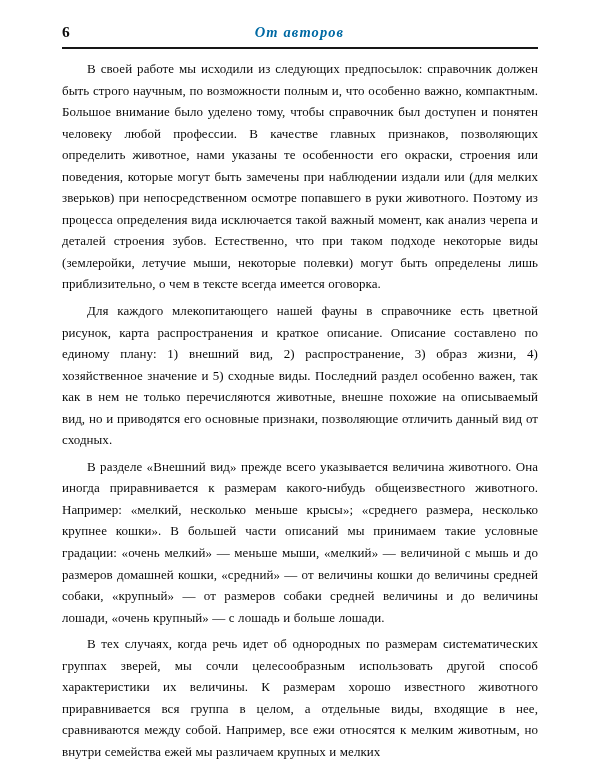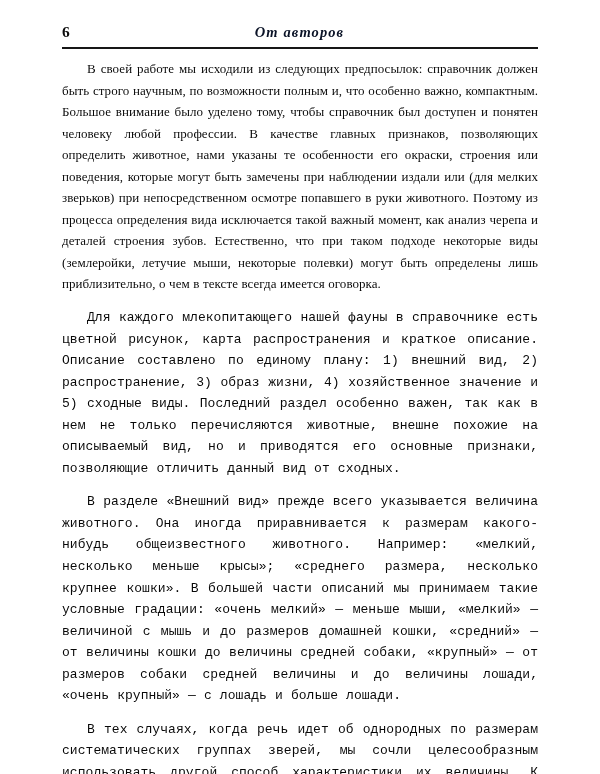--- a/index.html
+++ b/index.html
@@ -43,21 +43,21 @@
     position: absolute;
     left: 0;
     right: 0;
     top: 0;
     text-align: center;
     font-style: italic;
     font-weight: 700;
     font-size: 14.5px;
     letter-spacing: 1.1px;
     line-height: 20px;
-    color: #0f172a;
+    color: #0369a1;
   }
 
   .head-rule {
     position: absolute;
     left: 62px;
     width: 476px;
     top: 47px;
     height: 2px;
     background: #1a1a1a;
   }
@@ -75,22 +75,21 @@
     text-indent: 25px;
     text-align: justify;
     font-size: 13px;
     line-height: 21.55px;
     letter-spacing: 0.05px;
     word-spacing: 0.2px;
     -webkit-font-smoothing: none;
   }
 
   .para + .para {
-    margin-top: 12px;
-    font-family: Liberation Mono, monospace;
+    margin-top: 5px;
   }
 
   
   .page {
     filter: contrast(1.04);
   }
 </style>
 </head>
 <body>
 

